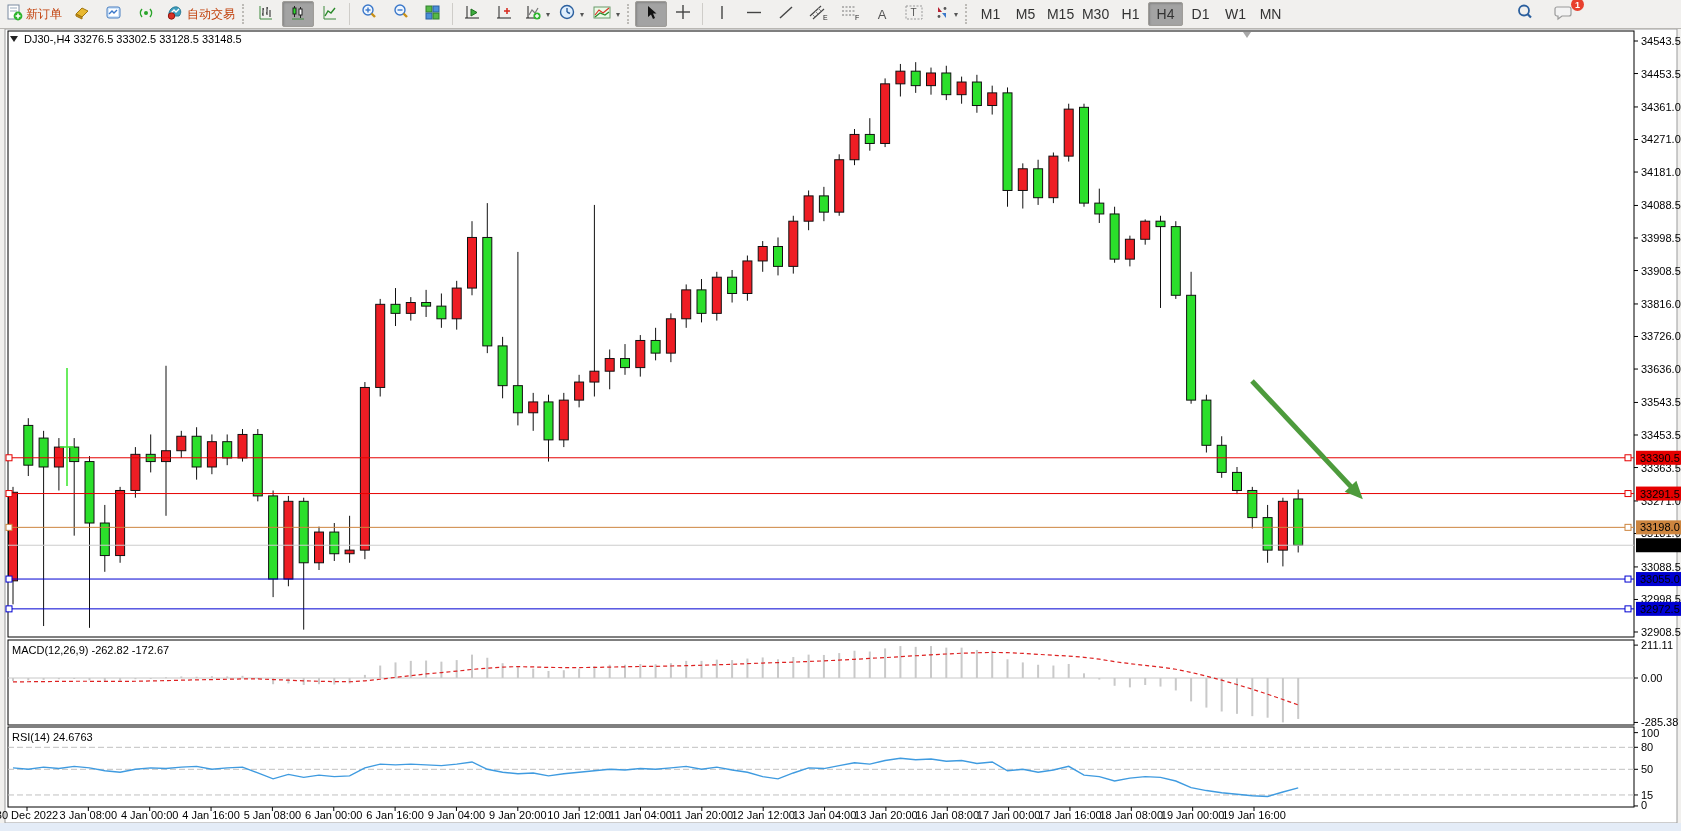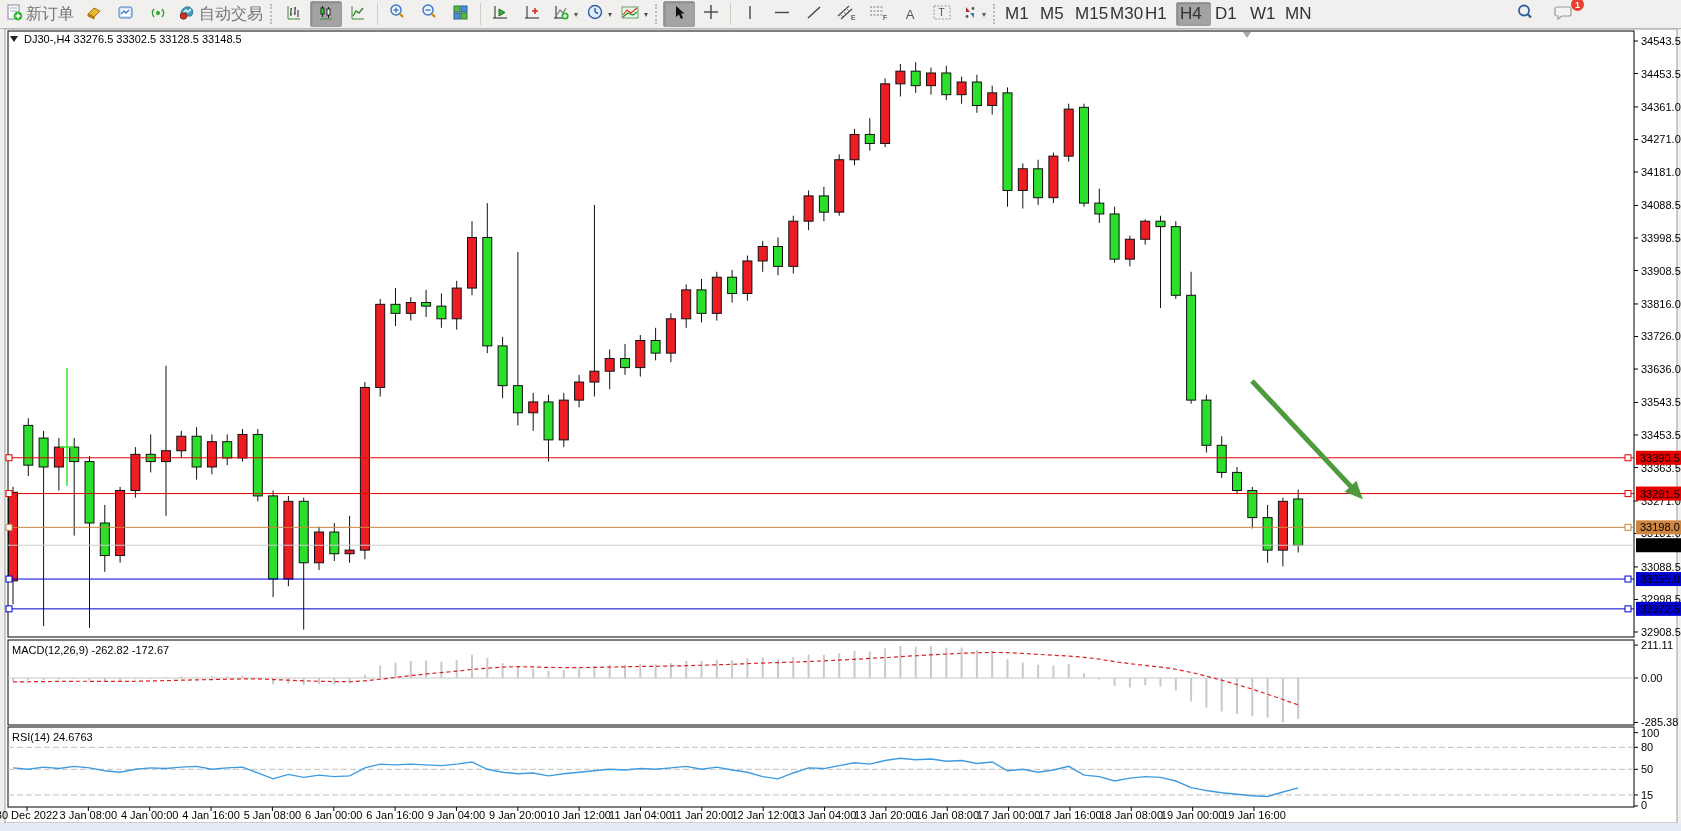--- a/index.html
+++ b/index.html
@@ -4,22 +4,22 @@
 <style>
   html,body{margin:0;padding:0;width:1681px;height:831px;overflow:hidden;
     background:#f1f0ee;font-family:"Liberation Sans",sans-serif;}
   #win{position:relative;width:1681px;height:831px;}
   
   #toolbar{position:absolute;left:0;top:0;width:1681px;height:29px;background:#f1f0ee;
     border-bottom:1px solid #b9b7b3;display:flex;align-items:center;padding:0 2px;box-sizing:border-box;z-index:5;}
   .btn{height:24px;min-width:24px;display:flex;align-items:center;justify-content:center;
     border:1px solid transparent;border-radius:2px;padding:0 3px;cursor:default;gap:3px;}
   .btn.pressed{background:#a3a3a3;border-color:#9f9d99;box-shadow:inset 1px 1px 2px rgba(0,0,0,.18);}
-  .btn-label{font-size:16px;color:#737373;white-space:nowrap;}
-  .tf{width:27px;height:22px;font-size:17px;color:#333;justify-content:flex-start;}
+  .btn-label{font-size:12px;color:#c2410c;white-space:nowrap;}
+  .tf{width:27px;height:22px;font-size:14px;color:#333;justify-content:center;}
   .sep{width:1px;height:22px;background:#cfcdc9;margin:0 3px;}
   .grip{width:3px;height:20px;border-left:2px dotted #bdbbb7;margin:0 3px;}
   .dd{font-size:8px;color:#555;margin-left:1px;}
   .right-tools{margin-left:auto;margin-right:100px;display:flex;align-items:center;gap:6px;}
   .chat-wrap{position:relative;}
   .badge{position:absolute;top:-4px;right:-6px;width:13px;height:13px;border-radius:50%;
     background:#e8402e;color:#fff;font-size:9px;font-weight:bold;display:flex;align-items:center;justify-content:center;}
   svg text{font-family:"Liberation Sans",sans-serif;}
   .axis-txt{font-size:11px;fill:#000;}
   .hdr-txt{font-size:11px;fill:#000;}

